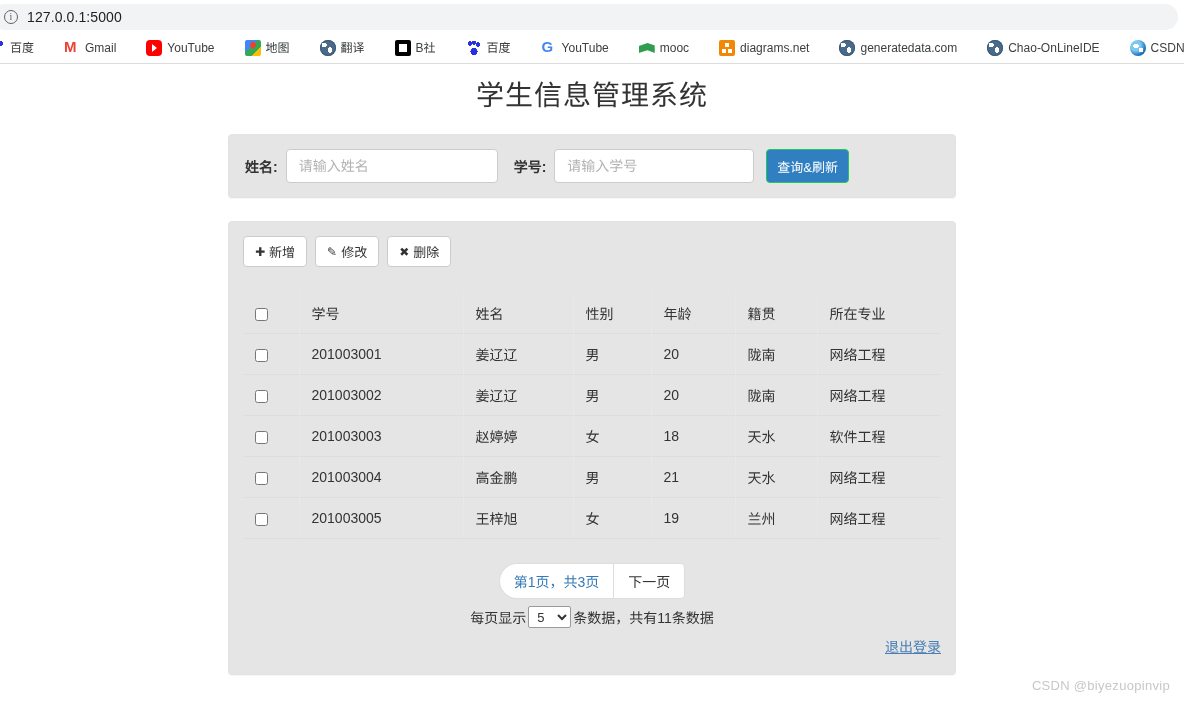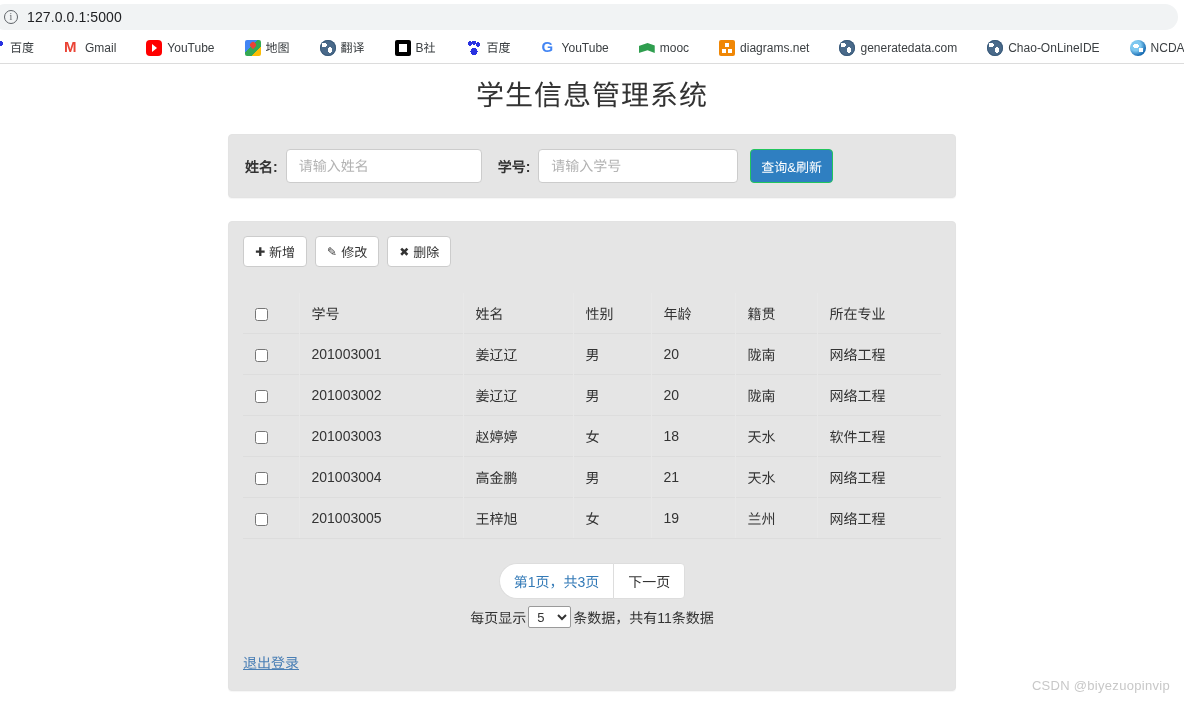--- a/index.html
+++ b/index.html
@@ -256,21 +256,21 @@
     border: 1px solid #cccccc;
     border-radius: 4px;
     padding: 6px 12px;
     font-size: 14px;
     color: #555555;
     background: #ffffff;
     outline: none;
     font-family: "Liberation Sans", "DejaVu Sans", sans-serif;
   }
   .text-input::placeholder { color: #b3b3b3; }
-  #name-input { width: 196px; }
+  #name-input { width: 212px; }
   #sid-input { width: 200px; }
   .btn-primary {
     height: 34px;
     margin-left: 12px;
     background: #2f7fc1;
     border: 1px solid #22c55e;
     border-radius: 4px;
     color: #ffffff;
     font-size: 13px;
     padding: 0 10px;
@@ -383,22 +383,22 @@
     padding: 0 2px 0 4px;
     border: 1px solid #9a9a9a;
     border-radius: 2px;
     background: #ffffff;
     color: #333333;
     font-family: "Liberation Sans", "DejaVu Sans", sans-serif;
     margin: 0 2px;
     cursor: pointer;
   }
   .logout-wrap {
-    margin-top: 24px;
-    text-align: left;
+    margin-top: 8px;
+    text-align: right;
     font-family: Liberation Serif, serif;
   }
   .logout-link {
     font-size: 14px;
     color: #4a7fb5;
     text-decoration: underline;
     cursor: pointer;
   }
 
   .watermark {
@@ -467,21 +467,21 @@
       <div class="bookmark">
         <span class="favicon fav-globe"></span>
         <span class="bm-label">generatedata.com</span>
       </div>
       <div class="bookmark">
         <span class="favicon fav-globe"></span>
         <span class="bm-label">Chao-OnLineIDE</span>
       </div>
       <div class="bookmark">
         <span class="favicon fav-ncda"></span>
-        <span class="bm-label">NCDA</span>
+        <span class="bm-label">CSDN</span>
       </div>
       <div class="bookmark">
         <span class="favicon fav-globe"></span>
         <span class="bm-label">拓陪系统</span>
       </div>
     </div>
 </div>
 
 <div class="page">
   <div class="container">

